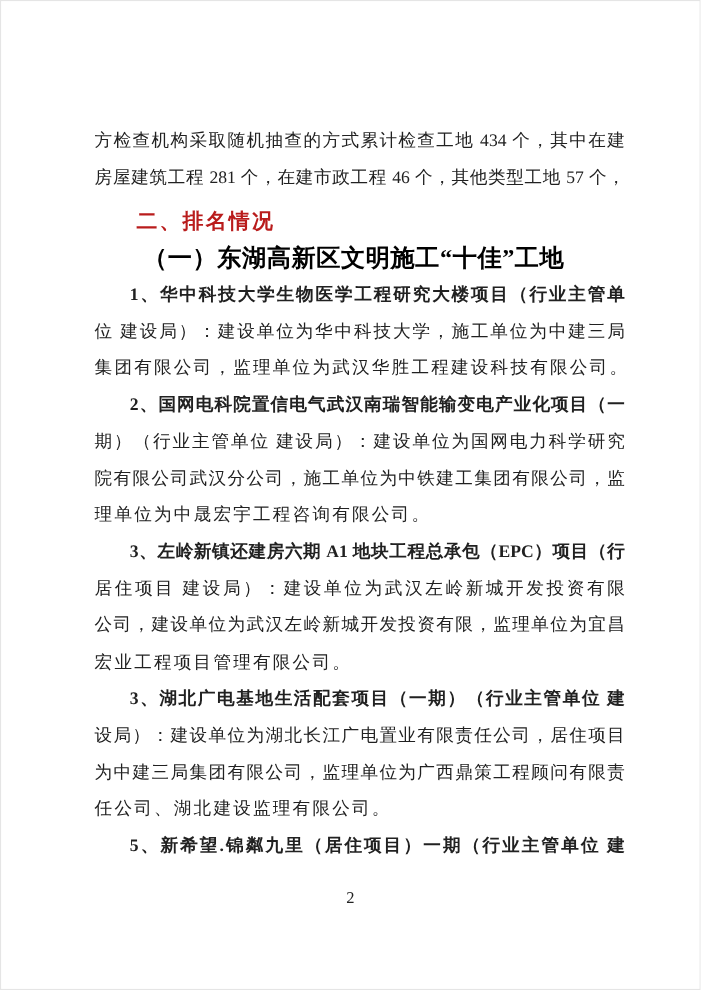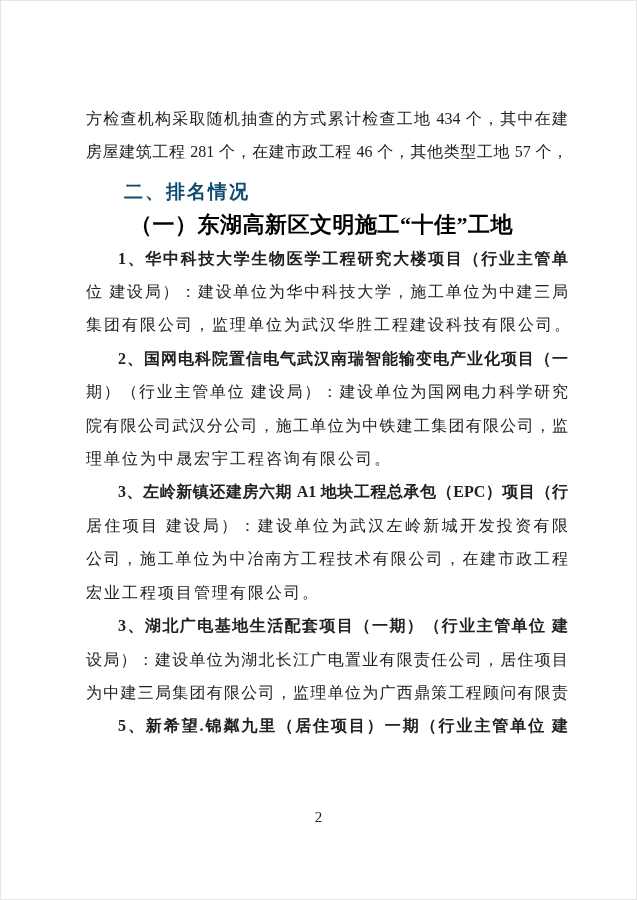--- a/index.html
+++ b/index.html
@@ -13,21 +13,21 @@
     height: 900px;
     box-sizing: border-box;
     background: #ffffff;
     border: 1px solid #e5e5e5;
     overflow: hidden;
     font-family: "Liberation Serif", "DejaVu Serif", serif;
   }
   .doc-body {
     position: absolute;
     left: 85px;
-    top: 101px;
+    top: 111px;
     width: 482px;
   }
   .para { margin: 0; padding: 0; }
   .line {
     font-size: 16px;
     line-height: 33.4px;
     color: #212121;
     text-align: justify;
     text-align-last: justify;
     -moz-text-align-last: justify;
@@ -37,21 +37,21 @@
   .line.final {
     text-align-last: left;
     -moz-text-align-last: left;
     letter-spacing: 2px;
   }
   .para.heading1 { margin-top: 6px; }
   .para.heading1 .line {
     font-family: "Liberation Sans", "DejaVu Sans", sans-serif;
     font-weight: bold;
     font-size: 19px;
-    color: #0c4a6e;
+    color: #b91c1c;
     letter-spacing: 2px;
   }
   .para.heading2 .line {
     font-weight: bold;
     font-size: 22px;
     color: #000000;
     letter-spacing: 0.5px;
   }
   .page-number {
     position: absolute;
@@ -85,26 +85,27 @@
       </div>
       <div class="para body">
         <div class="line indent">2、国网电科院置信电气武汉南瑞智能输变电产业化项目（一</div>
         <div class="line">期）（行业主管单位 建设局）：建设单位为国网电力科学研究</div>
         <div class="line">院有限公司武汉分公司，施工单位为中铁建工集团有限公司，监</div>
         <div class="line final">理单位为中晟宏宇工程咨询有限公司。</div>
       </div>
       <div class="para body">
         <div class="line indent">3、左岭新镇还建房六期 A1 地块工程总承包（EPC）项目（行</div>
         <div class="line">居住项目 建设局）：建设单位为武汉左岭新城开发投资有限</div>
-        <div class="line">公司，施工单位为中冶南方工程技术有限公司，在建市政工程</div>
+        <div class="line">公司，建设单位为武汉左岭新城开发投资有限，监理单位为宜昌</div>
         <div class="line final">宏业工程项目管理有限公司。</div>
       </div>
       <div class="para body">
         <div class="line indent">3、湖北广电基地生活配套项目（一期）（行业主管单位 建</div>
         <div class="line">设局）：建设单位为湖北长江广电置业有限责任公司，居住项目</div>
         <div class="line">为中建三局集团有限公司，监理单位为广西鼎策工程顾问有限责</div>
+        <div class="line final">任公司、湖北建设监理有限公司。</div>
       </div>
       <div class="para body">
         <div class="line indent">5、新希望.锦粼九里（居住项目）一期（行业主管单位 建</div>
       </div>
     </div>
   <div class="page-number">2</div>
 </div>
 
 </body></html>

